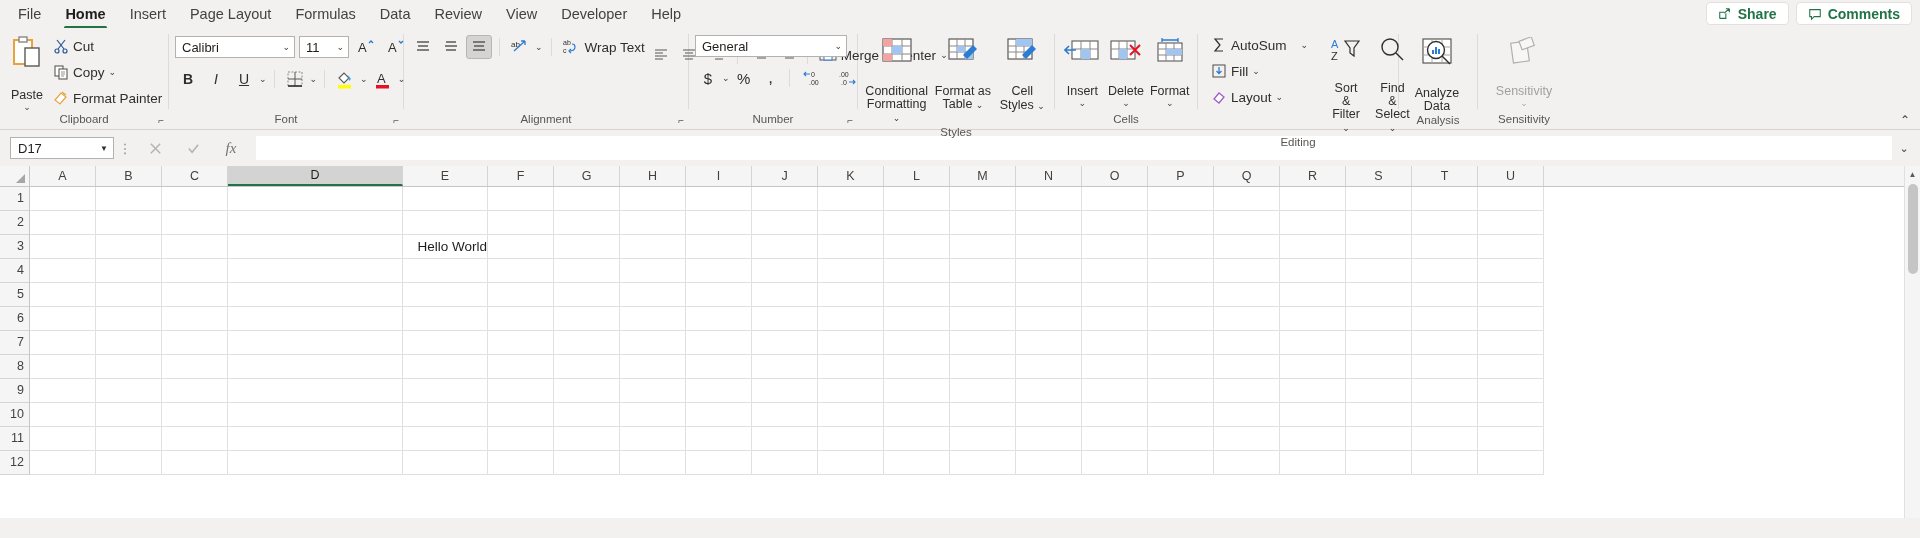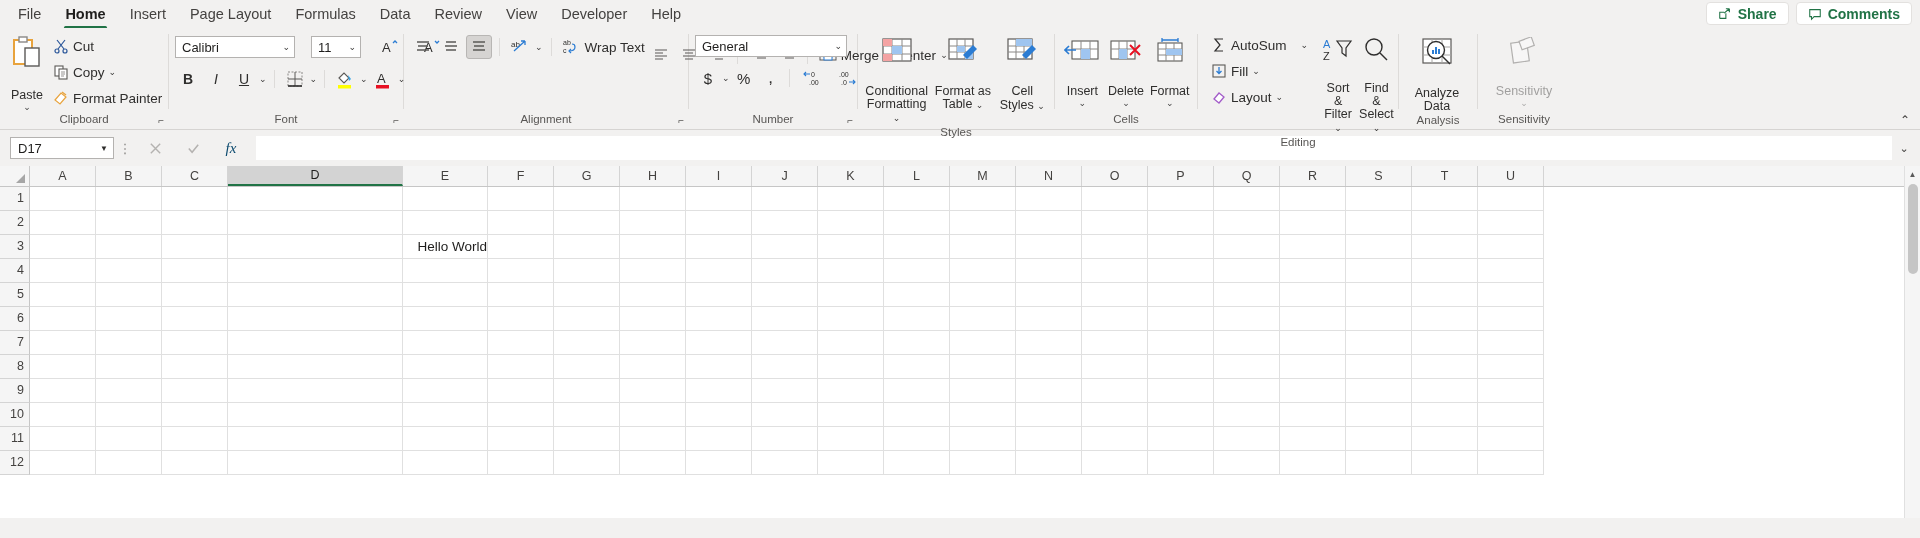--- a/index.html
+++ b/index.html
@@ -219,21 +219,21 @@
       </div>
       <div class="group-label">
         <span>Clipboard</span>
         <span class="dlg">⌐</span>
       </div>
     </div>
     <div class="sep"></div>
 
     <div class="group" style="width:234px">
       <div class="group-body" style="flex-direction:column;padding-top:7px">
-        <div style="display:flex;gap:16px;align-items:center">
+        <div style="display:flex;gap:4px;align-items:center">
           <div class="combo" style="width:120px">
             <span>Calibri</span>
             <span class="caret">⌄</span>
           </div>
           <div class="combo" style="width:50px">
             <span>11</span>
             <span class="caret">⌄</span>
           </div>
           <div class="tool">
             <svg width="18" height="18" viewBox="0 0 18 18">
@@ -505,21 +505,21 @@
           </span>
           <span class="lbl">Format</span>
           <span class="carets">⌄</span>
         </div>
       </div>
       <div class="group-label">Cells</div>
     </div>
     <div class="sep"></div>
 
     <div class="group" style="width:200px">
-      <div class="group-body" style="padding-top:5px;gap:4px">
+      <div class="group-body" style="padding-top:5px;gap:12px">
         <div class="stack" style="margin-left:4px">
           <div class="sm-row">
             <span class="icon">
               <svg width="16" height="16" viewBox="0 0 16 16">
                   <path d="M12 2 H4 l5 6 -5 6 h8" fill="none" stroke="#2f2e2d" stroke-width="1.2"></path>
                 </svg>
             </span>
             <span class="lbl">AutoSum</span>
             <span class="caret" style="margin-left:10px">⌄</span>
           </div>
@@ -619,21 +619,21 @@
         <svg width="15" height="15" viewBox="0 0 16 16">
             <path d="M3 3 L13 13 M13 3 L3 13" stroke="#b4b2b0" stroke-width="1.5"></path>
           </svg>
       </div>
       <div class="fx-btn">
         <svg width="15" height="15" viewBox="0 0 16 16">
             <path d="M3 8 L6.5 12 L13 4" fill="none" stroke="#b4b2b0" stroke-width="1.6"></path>
           </svg>
       </div>
       <div class="fx-btn">
-        <span style="font-size:15px;font-style:italic;color:#0c4a6e;font-family:'Liberation Serif',serif">fx</span>
+        <span style="font-size:15px;font-style:italic;color:#737373;font-family:'Liberation Serif',serif">fx</span>
       </div>
     </div>
     <div class="fx-input"></div>
     <div class="fbar-caret">⌄</div>
   </div>
 
   <div class="gridwrap">
     <div class="colhdr">
       <div class="corner"></div>
       <div class="ch">A</div>

